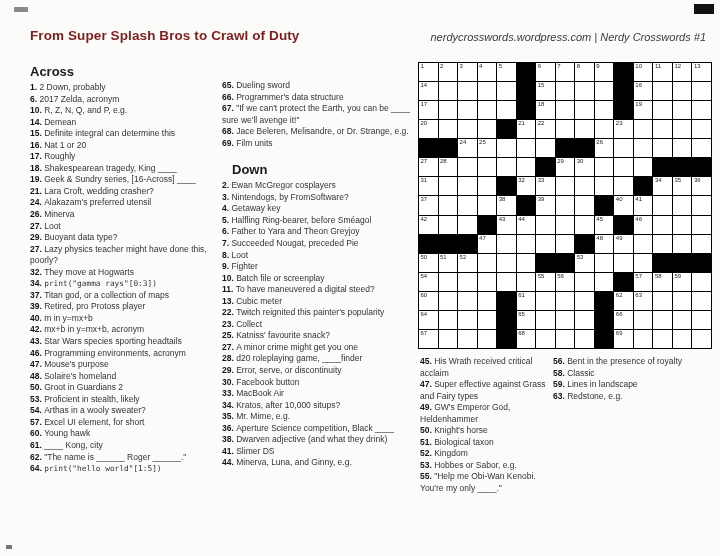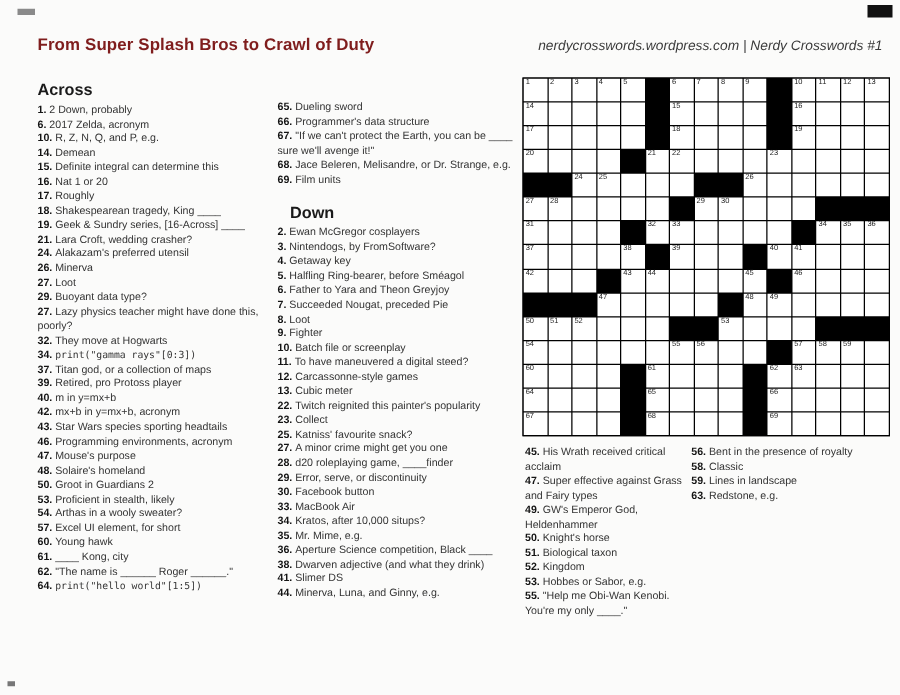--- a/index.html
+++ b/index.html
@@ -91,21 +91,20 @@
       <div class="clue"><b>2. </b><span>Ewan McGregor cosplayers</span></div>
       <div class="clue"><b>3. </b><span>Nintendogs, by FromSoftware?</span></div>
       <div class="clue"><b>4. </b><span>Getaway key</span></div>
       <div class="clue"><b>5. </b><span>Halfling Ring-bearer, before Sméagol</span></div>
       <div class="clue"><b>6. </b><span>Father to Yara and Theon Greyjoy</span></div>
       <div class="clue"><b>7. </b><span>Succeeded Nougat, preceded Pie</span></div>
       <div class="clue"><b>8. </b><span>Loot</span></div>
       <div class="clue"><b>9. </b><span>Fighter</span></div>
       <div class="clue"><b>10. </b><span>Batch file or screenplay</span></div>
       <div class="clue"><b>11. </b><span>To have maneuvered a digital steed?</span></div>
-      <div class="clue"><b>12. </b><span>Carcassonne-style games</span></div>
       <div class="clue"><b>13. </b><span>Cubic meter</span></div>
       <div class="clue"><b>22. </b><span>Twitch reignited this painter's popularity</span></div>
       <div class="clue"><b>23. </b><span>Collect</span></div>
       <div class="clue"><b>25. </b><span>Katniss' favourite snack?</span></div>
       <div class="clue"><b>27. </b><span>A minor crime might get you one</span></div>
       <div class="clue"><b>28. </b><span>d20 roleplaying game, ____finder</span></div>
       <div class="clue"><b>29. </b><span>Error, serve, or discontinuity</span></div>
       <div class="clue"><b>30. </b><span>Facebook button</span></div>
       <div class="clue"><b>33. </b><span>MacBook Air</span></div>
       <div class="clue"><b>34. </b><span>Kratos, after 10,000 situps?</span></div>

